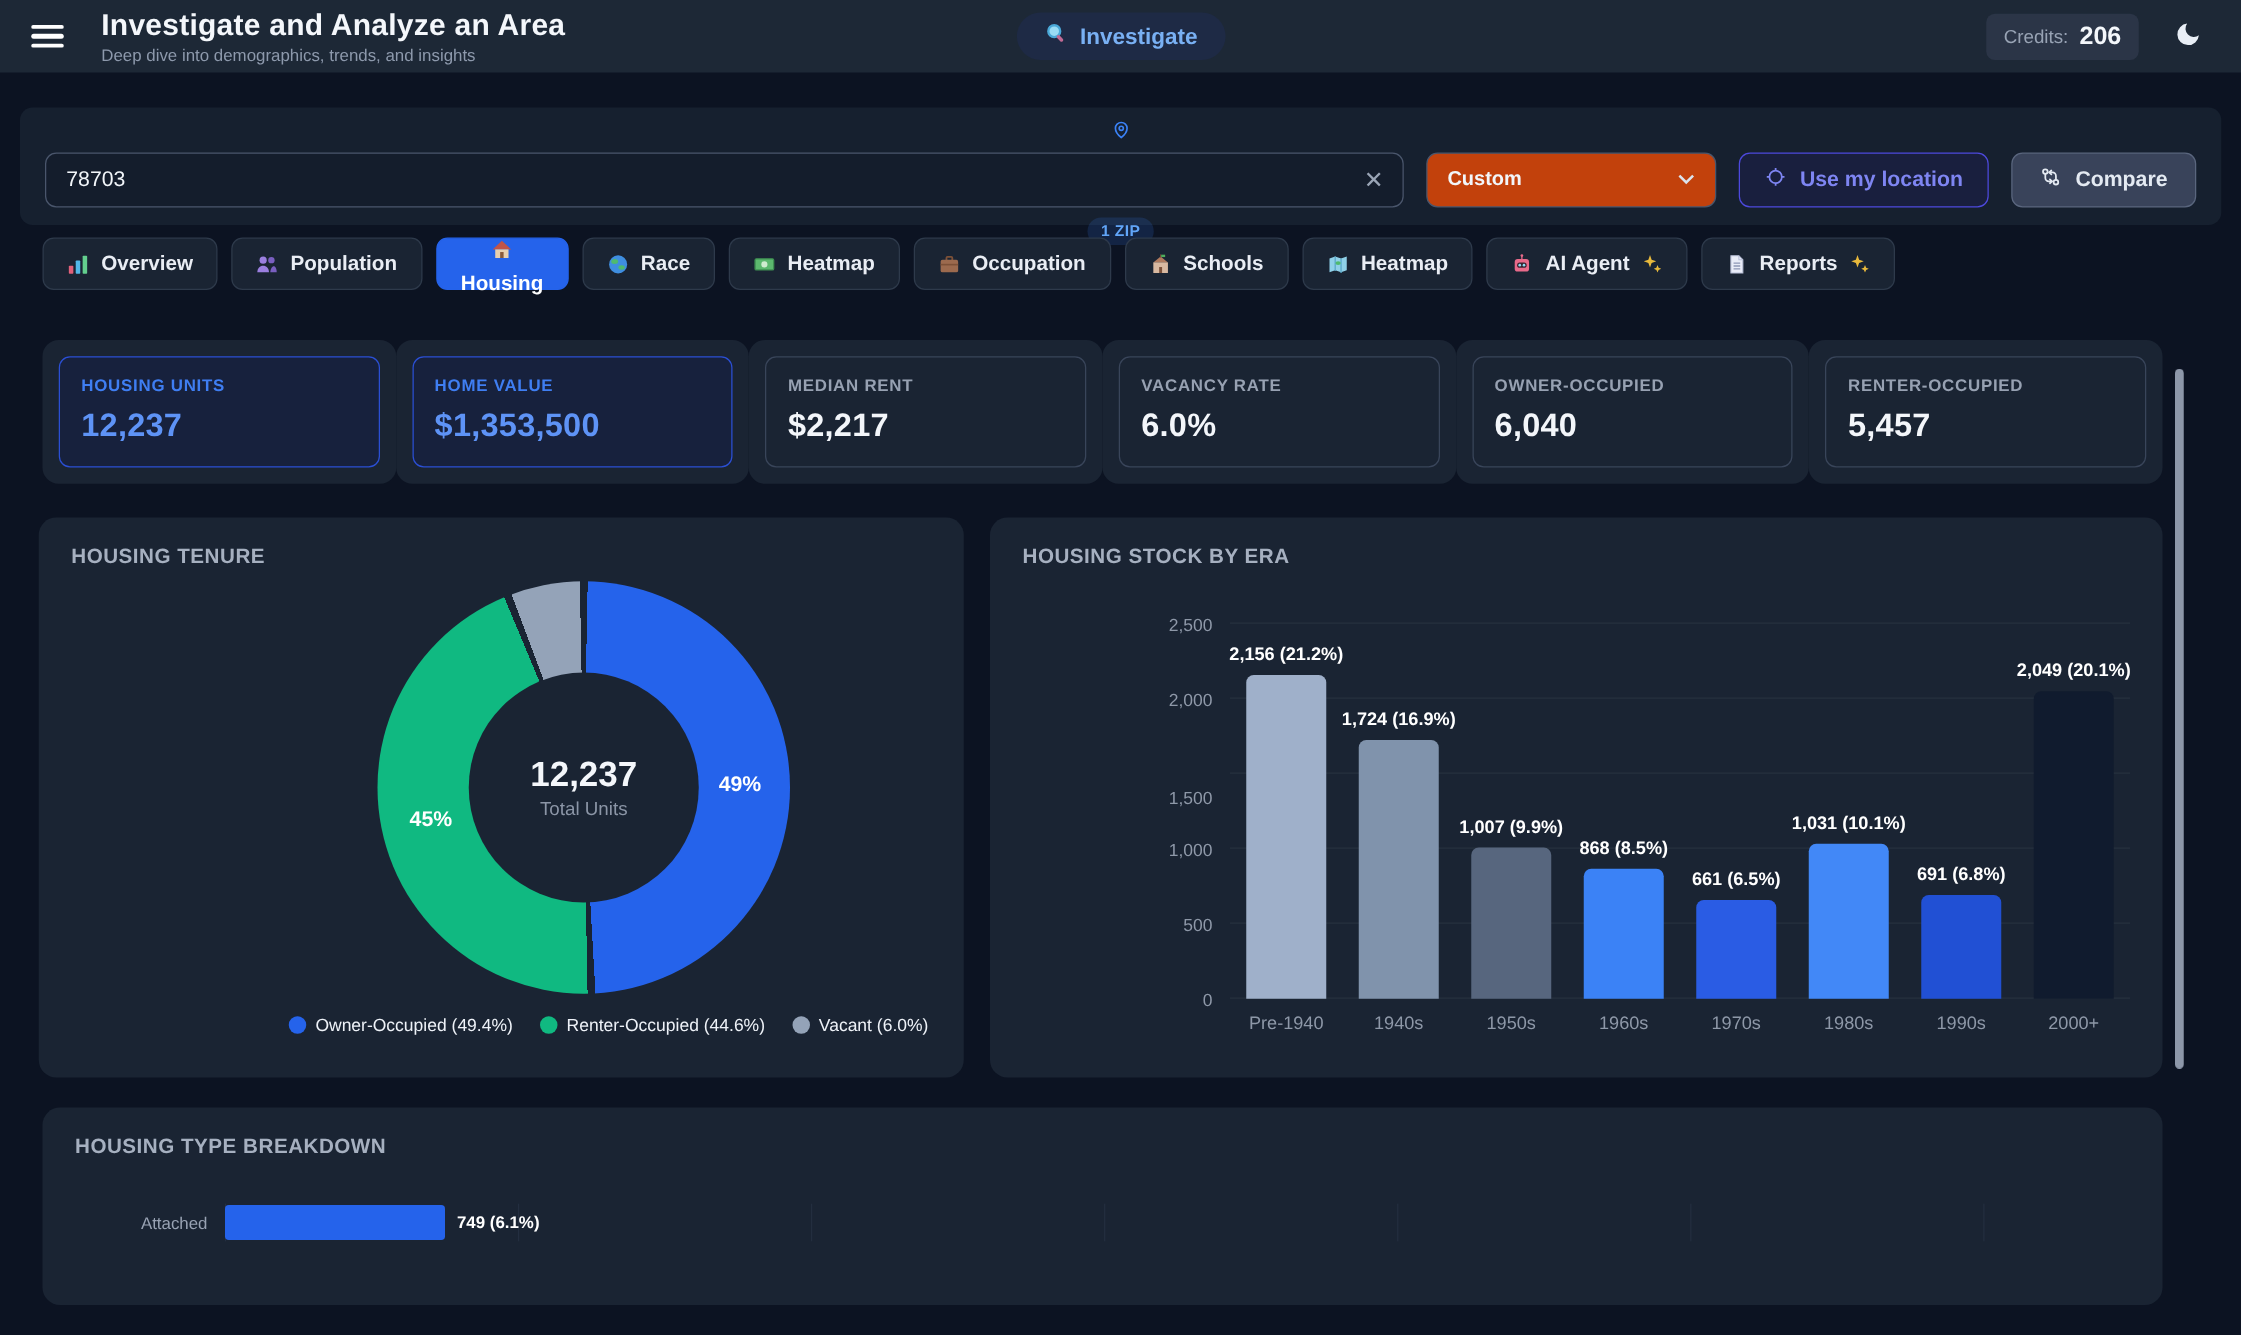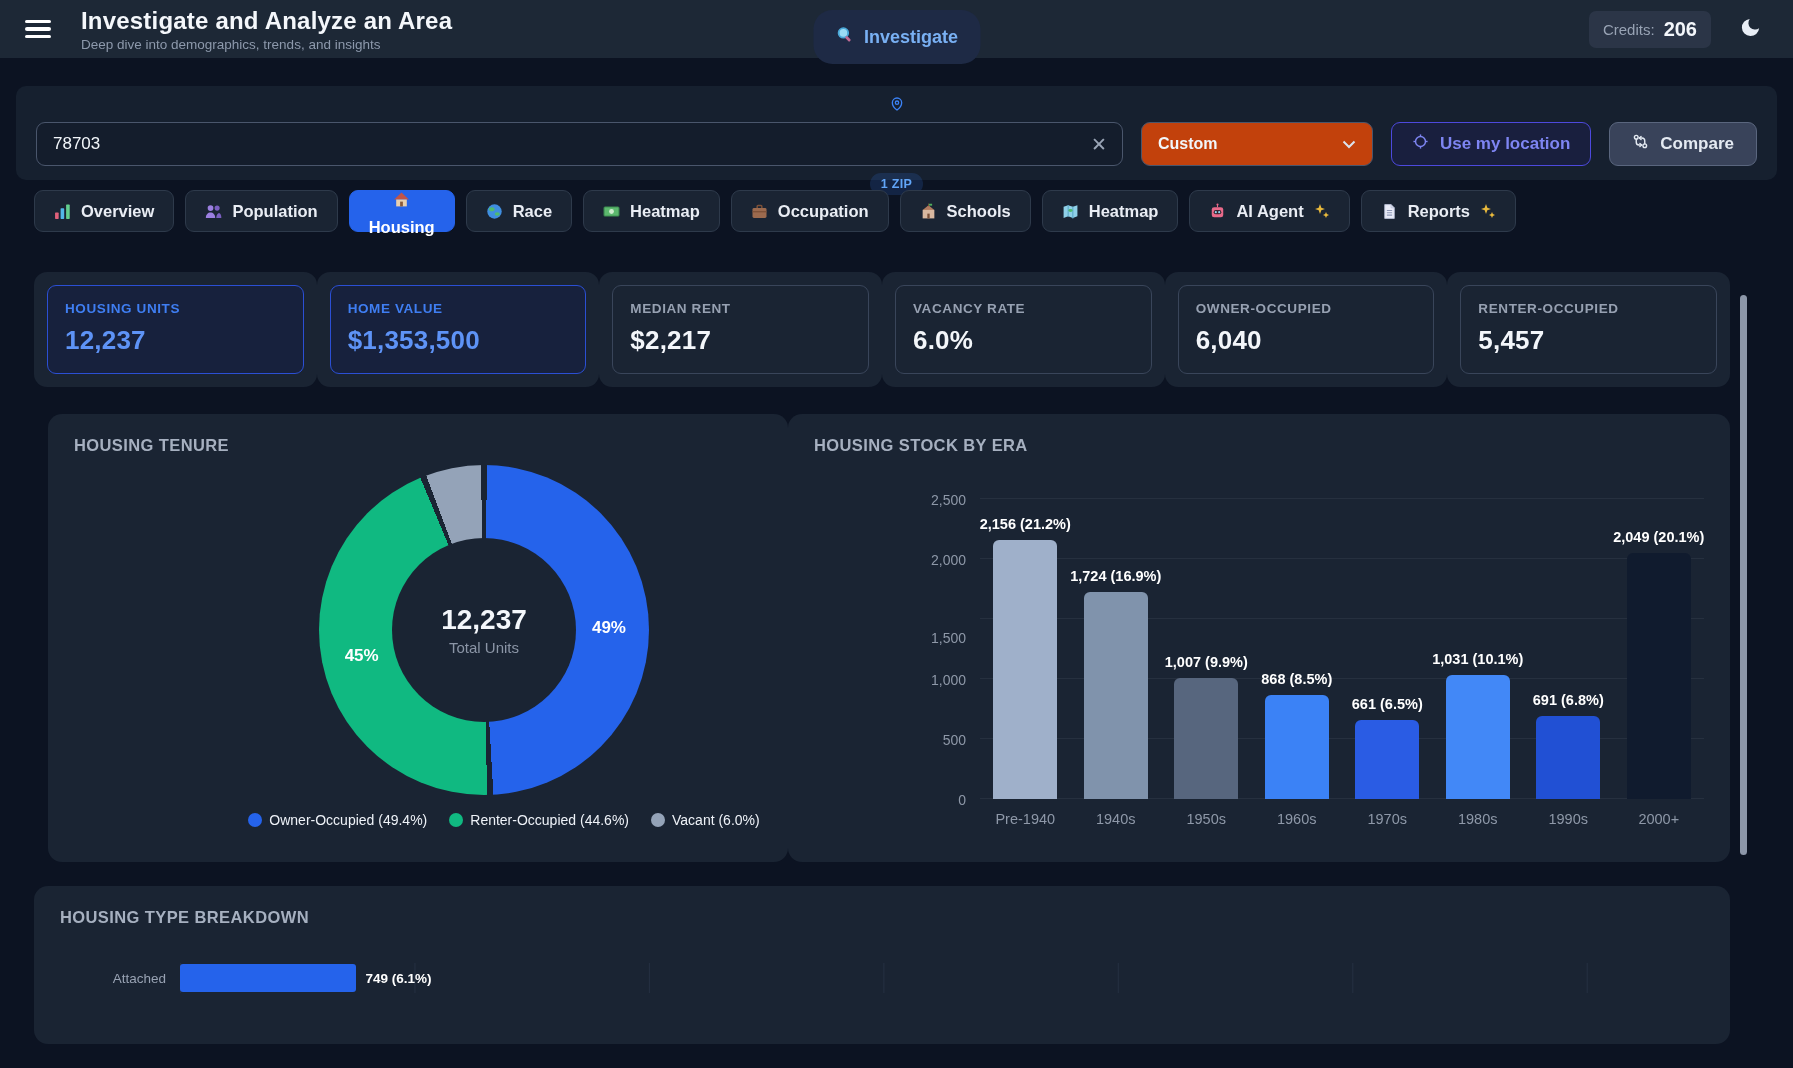--- a/index.html
+++ b/index.html
@@ -6,21 +6,21 @@
   html,body { width:1793px; height:1068px; overflow:hidden; }
   body { background:#0c1322; font-family:"Liberation Sans","DejaVu Sans",sans-serif; color:#e8edf4; position:relative; }
 
   
   .header { height:58px; background:#1d2836; display:flex; align-items:center; padding:0 31px 0 25px; position:relative; }
   .hamburger { width:26px; display:flex; flex-direction:column; gap:4px; cursor:pointer; background:none; border:none; }
   .hamburger span { height:3.5px; background:#fff; border-radius:2px; display:block; }
   .head-titles { margin-left:30px; }
   .head-title { font-size:24px; font-weight:700; color:#f4f7fb; letter-spacing:.2px; }
   .head-sub { font-size:13.5px; color:#8d99ac; margin-top:2px; }
-  .investigate { position:absolute; left:50%; top:10px; transform:translateX(-50%); height:54px; display:flex; align-items:center; gap:10px; background:#1e2a45; border:none; border-radius:19px; padding:0 22px; color:#79b0f3; font-size:18px; font-weight:600; font-family:inherit; cursor:pointer; }
+  .investigate { position:absolute; left:50%; top:10px; transform:translateX(-50%); height:38px; display:flex; align-items:center; gap:10px; background:#1e2a45; border:none; border-radius:19px; padding:0 22px; color:#79b0f3; font-size:18px; font-weight:600; font-family:inherit; cursor:pointer; }
   .head-right { margin-left:auto; display:flex; align-items:center; gap:28px; }
   .credits { background:#2b3547; border-radius:7px; padding:7px 14px; display:flex; align-items:center; gap:9px; }
   .credits-label { font-size:15px; color:#98a3b4; }
   .credits-value { font-size:20px; font-weight:700; color:#f4f7fb; }
   .moon-btn { background:none; border:none; cursor:pointer; display:flex; }
 
   main { padding:28px 16px 0; }
 
   
   .search-panel { background:#16202f; border-radius:10px; padding:10px 20px 14px; }
@@ -46,21 +46,21 @@
   .stats { display:flex; margin:40px 47px 0 18px; }
   .stat-card { flex:1; background:#1a2433; border-radius:13px; padding:13px; }
   .stat-inner { border:1px solid #39455a; border-radius:9px; padding:15px 17px 17px; }
   .stat-card.hl .stat-inner { border-color:#2b4fd4; background:#17213d; }
   .stat-label { font-size:13.5px; font-weight:700; letter-spacing:.6px; color:#97a1b2; }
   .stat-card.hl .stat-label { color:#3f7ef2; }
   .stat-value { margin-top:9px; font-size:26px; font-weight:800; color:#f3f6fa; letter-spacing:.2px; }
   .stat-card.hl .stat-value { color:#5e93f6; }
 
   
-  .charts-row { display:flex; margin:27px 47px 0 32px; align-items:flex-start; }
+  .charts-row { display:flex; gap:21px; margin:27px 47px 0 15px; align-items:flex-start; }
   .chart-card { background:#1a2433; border-radius:14px; padding:22px 26px; }
   .chart-title { font-size:16.5px; font-weight:700; letter-spacing:.4px; color:#a6b0c0; }
   .tenure-card { width:740px; height:448px; }
   .era-card { flex:1; height:448px; }
 
   .tenure-body { width:470px; margin:10px 43px 0 auto; display:flex; flex-direction:column; align-items:center; }
   .donut { position:relative; width:330px; height:330px; border-radius:50%; }
   .donut-hole { position:absolute; inset:73px; background:#1a2433; border-radius:50%; display:flex; flex-direction:column; align-items:center; justify-content:center; }
   .donut-total { font-size:28px; font-weight:800; color:#f4f7fb; }
   .donut-subtitle { font-size:15px; color:#8b95a6; margin-top:3px; }

